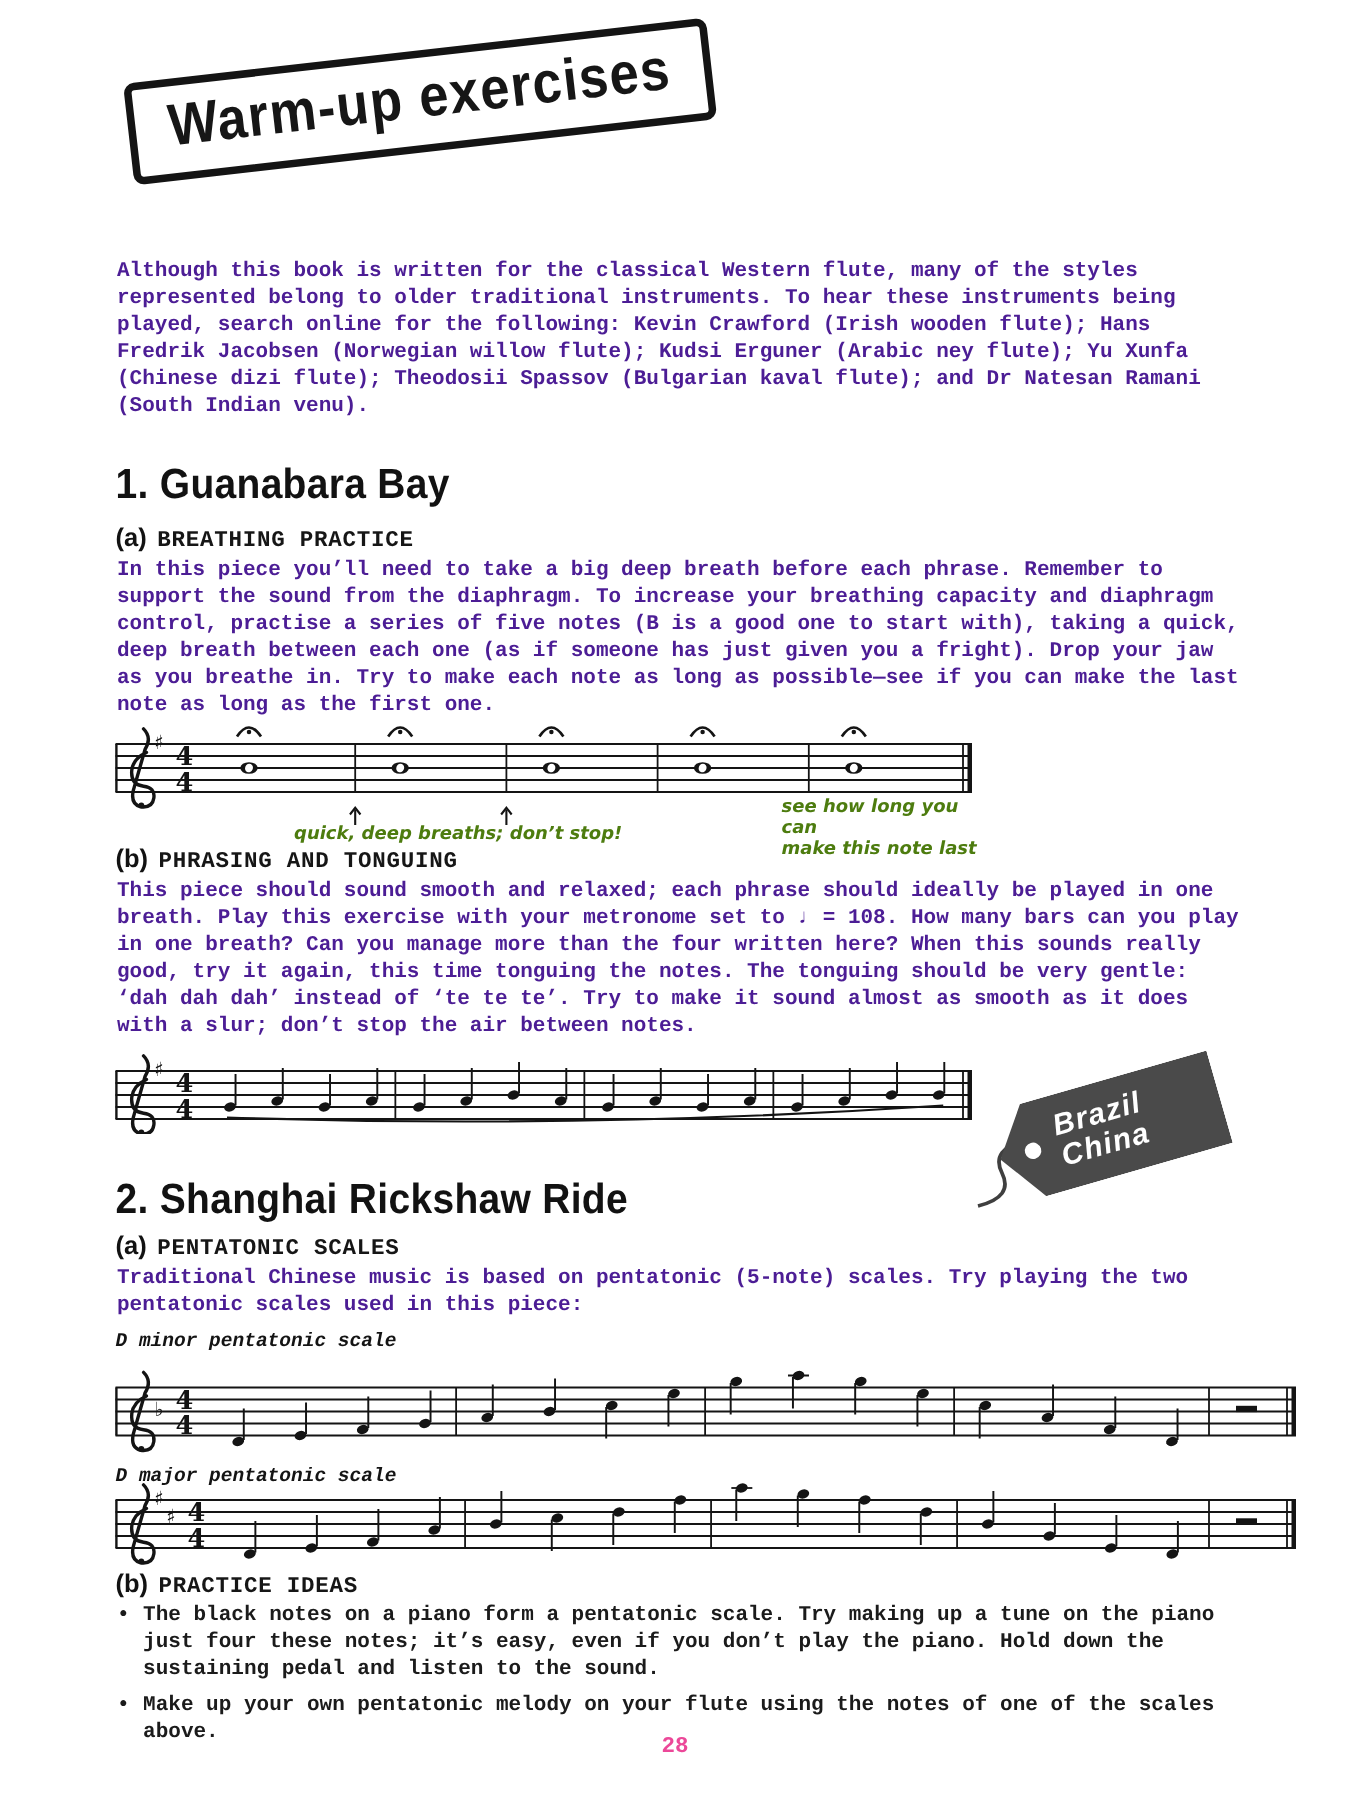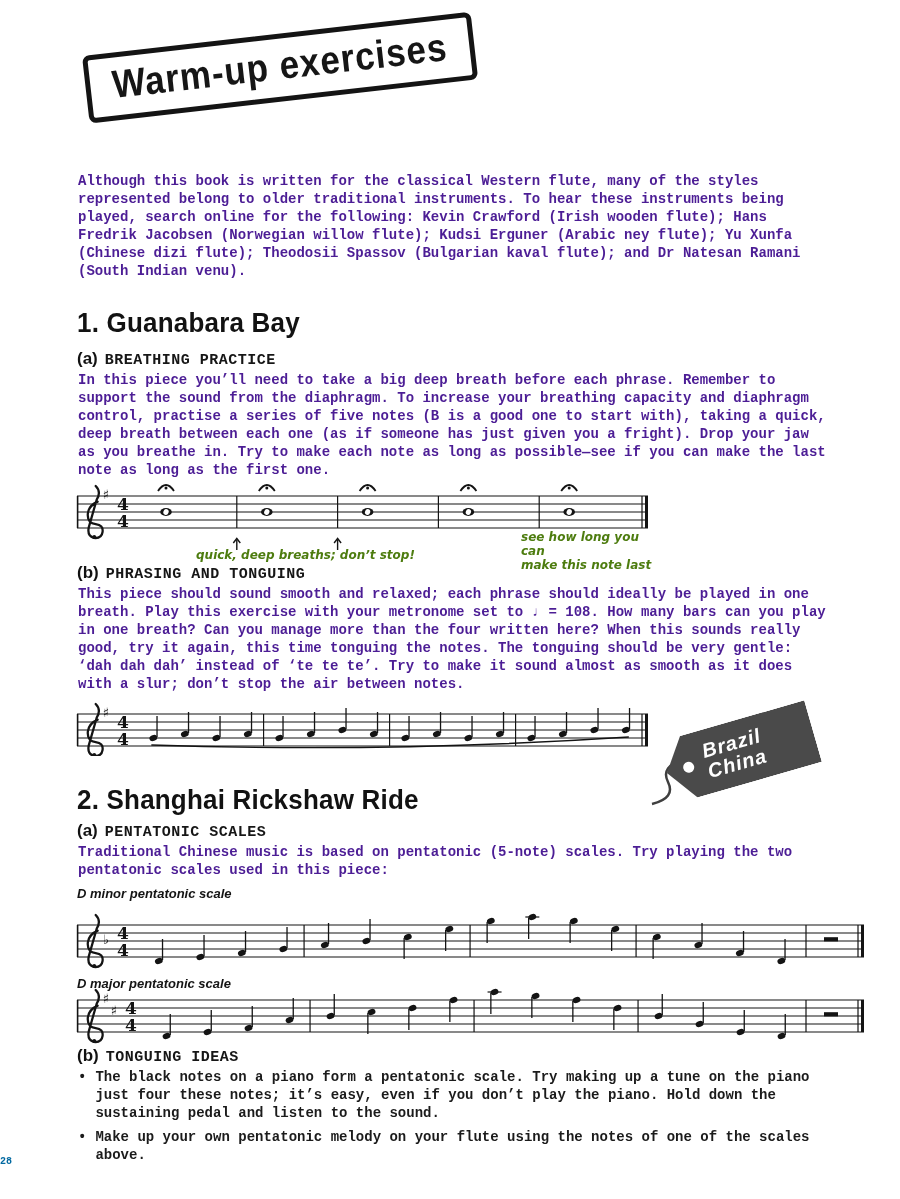--- a/index.html
+++ b/index.html
@@ -13,36 +13,36 @@
          font-weight:bold;font-size:14px;line-height:18px;color:#4c1d95;}
   .h1{position:absolute;font-family:"Liberation Sans",sans-serif;font-weight:900;font-size:26px;color:#121212;
          transform:scale(1,1.08);transform-origin:left top;letter-spacing:0.2px;}
   .hsub{position:absolute;white-space:nowrap;}
   .hsub .letter{font-family:"Liberation Sans",sans-serif;font-weight:900;font-size:17px;color:#121212;}
   .hsub .t{font-family:"Liberation Mono",monospace;font-weight:bold;font-size:15px;letter-spacing:0.5px;margin-left:7px;}
   .staffwrap{position:absolute;}
   .ann{position:absolute;font-family:"DejaVu Sans",sans-serif;font-style:italic;font-weight:bold;
          font-size:12px;line-height:14px;color:#4d7c0f;white-space:nowrap;}
   .pre{white-space:pre-line;}
-  .scale-label{position:absolute;font-family:Liberation Sans, sans-serif;font-style:italic;font-weight:bold;
+  .scale-label{position:absolute;font-family:Liberation Mono, monospace;font-style:italic;font-weight:bold;
          font-size:13px;color:#141414;}
   .bullets{position:absolute;display:flex;flex-direction:column;gap:6px;}
   .bullet{display:flex;gap:9px;font-family:"Liberation Mono","DejaVu Sans Mono",monospace;font-weight:bold;
          font-size:14px;line-height:18px;color:#1b1b1b;}
   .bullet .dot{flex:0 0 auto;}
   .tagwrap{position:absolute;width:190px;height:115px;}
   .tag{position:absolute;left:14px;top:8px;width:152px;height:64px;background:#4a4a4a;
          clip-path:polygon(15% 0,100% 0,100% 100%,15% 100%,0 50%);transform:rotate(-16deg);
          display:flex;align-items:center;}
   .tag-hole{position:absolute;left:17px;top:27px;width:11px;height:11px;background:#ffffff;border-radius:50%;}
   .tag-text{margin-left:40px;color:#ffffff;font-family:"Liberation Sans",sans-serif;font-style:italic;
          font-weight:900;font-size:20px;line-height:21px;letter-spacing:1px;}
   .tag-string{position:absolute;left:-6px;top:44px;}
-  .page-num{position:absolute;left:0;right:0;top:1156px;font-family:"Liberation Mono",monospace;
-         font-weight:bold;font-size:10px;color:#0369a1;}
+  .page-num{position:absolute;left:0;right:0;top:1156px;text-align:center;font-family:"Liberation Mono",monospace;
+         font-weight:bold;font-size:15px;color:#ec4899;}
 </style>
 </head>
 <body>
 
 <div class="page">
 
   <div class="stamp">
     <span>Warm-up exercises</span>
   </div>
 
@@ -305,21 +305,21 @@
         <line x1="398.05" y1="26" x2="398.05" y2="58" stroke="#141414" stroke-width="1.2"></line>
         <line x1="562.05" y1="26" x2="562.05" y2="58" stroke="#141414" stroke-width="1.2"></line>
         <line x1="730" y1="26" x2="730" y2="58" stroke="#141414" stroke-width="1.2"></line>
         <rect x="748" y="38.2" width="14" height="4.2" fill="#141414"></rect>
         <line x1="782" y1="26" x2="782" y2="58" stroke="#141414" stroke-width="1.2"></line>
         <rect x="785" y="26" width="3" height="32" fill="#141414"></rect>
       </svg>
   </div>
 
   <div class="hsub" style="left:77px;top:1046px;">
-    <span class="letter">(b)</span><span class="t">TONGUING IDEAS</span>
+    <span class="letter">(b)</span><span class="t">PRACTICE IDEAS</span>
   </div>
 
   <div class="bullets" style="left:78px;top:1068px;width:760px;">
     <div class="bullet">
       <span class="dot">•</span>
       <span>The black notes on a piano form a pentatonic scale. Try making up a tune on the piano just four these notes; it’s easy, even if you don’t play the piano. Hold down the sustaining pedal and listen to the sound.</span>
     </div>
     <div class="bullet">
       <span class="dot">•</span>
       <span>Make up your own pentatonic melody on your flute using the notes of one of the scales above.</span>

